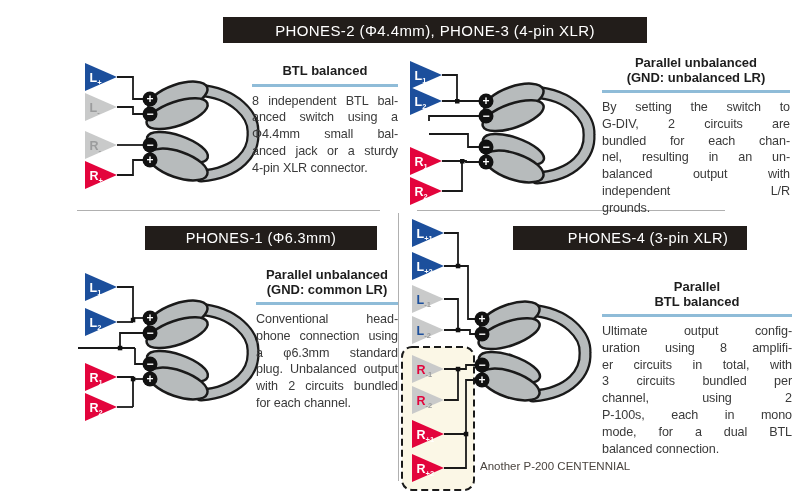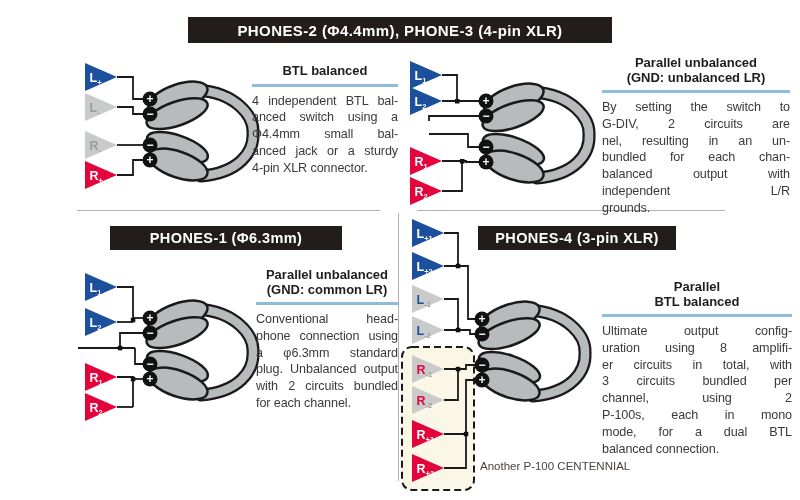--- a/index.html
+++ b/index.html
@@ -1,22 +1,22 @@
 <!DOCTYPE html>
 <html><head>
 <meta charset="utf-8">
 <style>
   html,body{margin:0;padding:0;background:#fff;}
   .stage{position:relative;width:800px;height:500px;background:#ffffff;overflow:hidden;
          font-family:"Liberation Sans",sans-serif;}
-  .bar{position:absolute;background:#221d1a;color:#fff;font-weight:bold;
-       display:flex;align-items:center;justify-content:center;letter-spacing:.4px;}
+  .bar{position:absolute;background:#221d1a;color:#fff;font-weight:normal;
+       display:flex;align-items:center;justify-content:center;letter-spacing:.4px;margin-left:35px;}
   #banner{left:188px;top:17px;width:424px;height:26px;font-size:15px;}
   #q3bar{left:110px;top:226px;width:232px;height:24px;font-size:14.5px;}
-  #q4bar{left:478px;top:226px;width:198px;height:24px;font-size:14.5px;}
+  #q4bar{left:478px;top:226px;width:198px;height:24px;font-size:14.5px;padding-left:36px;}
   .info{position:absolute;color:#3a3a3a;}
   .ititle{font-weight:bold;font-size:13px;line-height:14.5px;text-align:center;color:#1d1d1d;}
   .rule{height:3px;background:#8fbcd8;margin:5px 0 6px 0;}
   .tline{font-size:12.6px;line-height:16.8px;text-align:justify;text-align-last:justify;
          letter-spacing:-0.1px;}
   .tline:last-child{text-align-last:left;}
   #q1info{left:252px;top:64px;width:146px;}
   #q2info{left:602px;top:56px;width:188px;}
   #q3info{left:256px;top:268px;width:142px;}
   #q4info{left:602px;top:280px;width:190px;}
@@ -284,37 +284,37 @@
   <div class="bar" id="q4bar">PHONES-4 (3-pin XLR)</div>
 
   <div class="divider" id="divh1"></div>
   <div class="divider" id="divh2"></div>
   <div class="divider" id="divv"></div>
 
   <div class="info" id="q1info">
     <div class="ititle">BTL balanced</div>
     <div class="rule"></div>
     <div>
-        <div class="tline">4 independent BTL bal-</div>
+        <div class="tline">8 independent BTL bal-</div>
         <div class="tline">anced switch using a</div>
         <div class="tline">Φ4.4mm small bal-</div>
         <div class="tline">anced jack or a sturdy</div>
         <div class="tline">4-pin XLR connector.</div>
       </div>
   </div>
 
   <div class="info" id="q2info">
     <div class="ititle">Parallel unbalanced</div>
     <div class="ititle">(GND: unbalanced LR)</div>
     <div class="rule"></div>
     <div>
         <div class="tline">By setting the switch to</div>
         <div class="tline">G-DIV, 2 circuits are</div>
+        <div class="tline">bundled for each chan-</div>
         <div class="tline">nel, resulting in an un-</div>
-        <div class="tline">bundled for each chan-</div>
         <div class="tline">balanced output with</div>
         <div class="tline">independent L/R</div>
         <div class="tline">grounds.</div>
       </div>
   </div>
 
   <div class="info" id="q3info">
     <div class="ititle">Parallel unbalanced</div>
     <div class="ititle">(GND: common LR)</div>
     <div class="rule"></div>
@@ -337,14 +337,14 @@
         <div class="tline">uration using 8 amplifi-</div>
         <div class="tline">er circuits in total, with</div>
         <div class="tline">3 circuits bundled per</div>
         <div class="tline">channel, using 2</div>
         <div class="tline">P-100s, each in mono</div>
         <div class="tline">mode, for a dual BTL</div>
         <div class="tline">balanced connection.</div>
       </div>
   </div>
 
-  <div class="note">Another P-100 CENTENNIAL</div>
+  <div class="note">Another P-200 CENTENNIAL</div>
 </div>
 
 </body></html>

